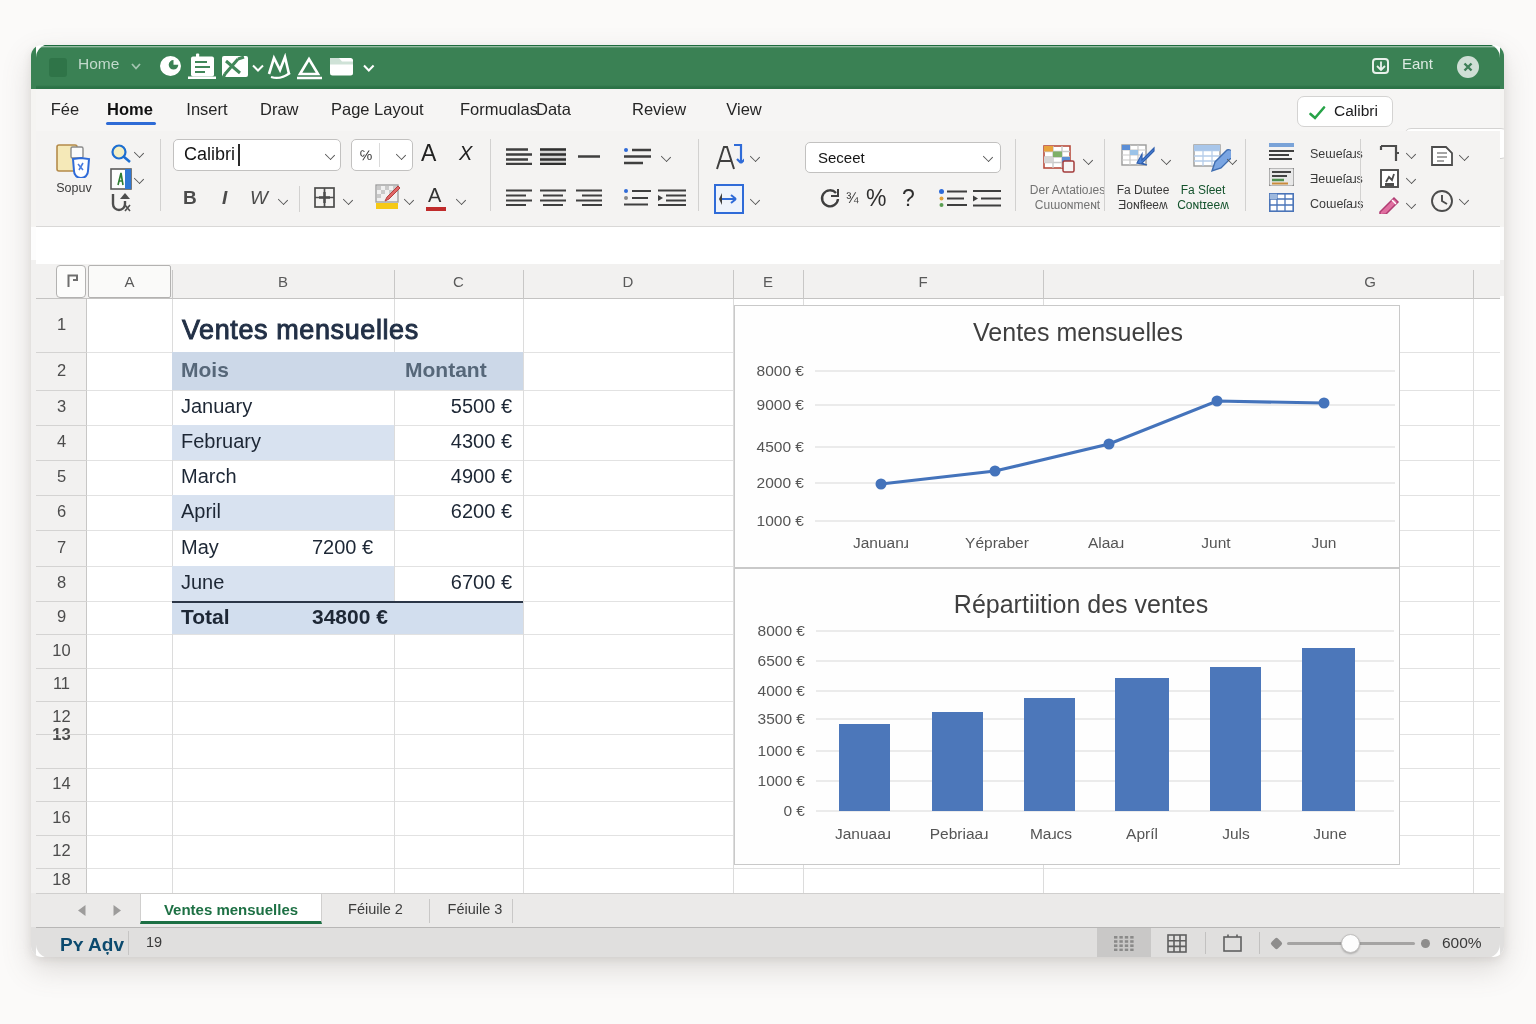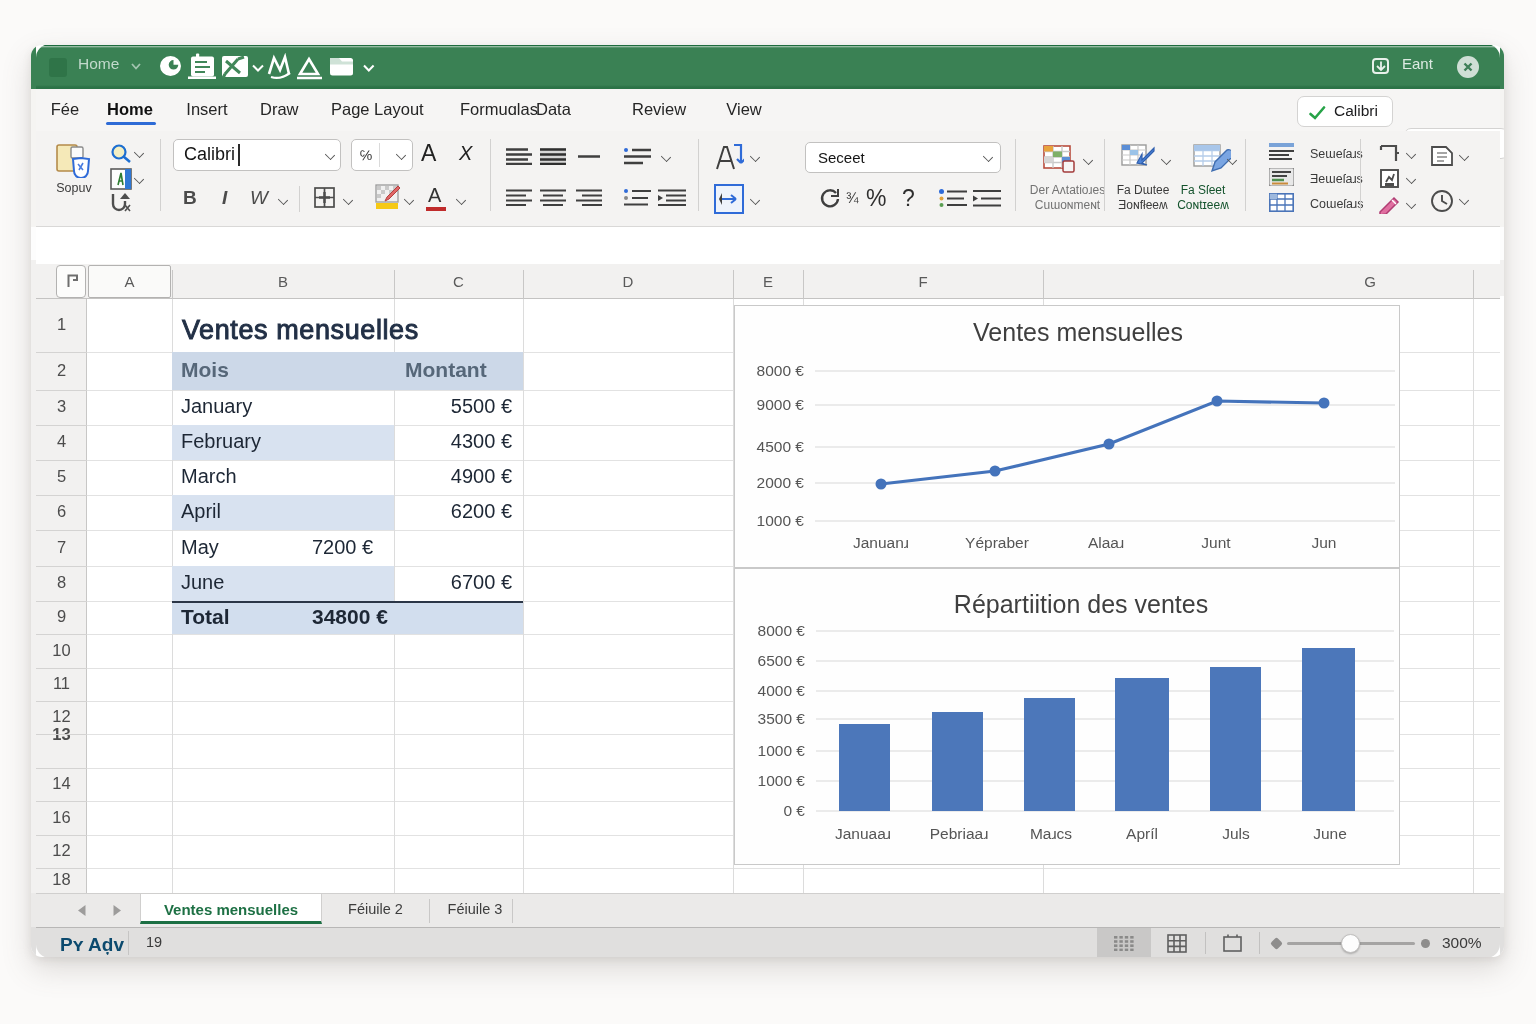--- a/index.html
+++ b/index.html
@@ -557,16 +557,16 @@
     <div class="abs" style="left:1169px;top:4px;width:1px;height:22px;background:#c2c1c0;"></div>
     <svg class="abs" style="left:1186px;top:5px;" width="22" height="21" viewBox="0 0 22 21">
       <rect x="2" y="4" width="17" height="14" fill="none" stroke="#5f5f5f" stroke-width="1.6"></rect>
       <path d="M6 4 v-2.5 M15 4 v-2.5" stroke="#5f5f5f" stroke-width="1.6"></path>
     </svg>
     <div class="abs" style="left:1223px;top:4px;width:1px;height:22px;background:#c2c1c0;"></div>
     <div class="abs" style="left:1236px;top:11px;width:9px;height:9px;background:#8e8d8c;border-radius:2px;transform:rotate(45deg);"></div>
     <div class="abs" style="left:1251px;top:14px;width:128px;height:3px;background:#a5a4a3;border-radius:2px;"></div>
     <div class="abs" style="left:1305px;top:5.5px;width:19px;height:19px;background:#fdfdfd;border:1px solid #c0bfbe;border-radius:50%;box-shadow:0 1px 2px rgba(0,0,0,0.25);"></div>
     <div class="abs" style="left:1385px;top:11px;width:9px;height:9px;background:#8e8d8c;border-radius:50%;"></div>
-    <div class="abs" style="left:1406px;top:6px;font-size:15.5px;color:#3a3a3a;">300%</div>
+    <div class="abs" style="left:1406px;top:6px;font-size:15.5px;color:#3a3a3a;">600%</div>
   </div>
  </div>
 </div>
 
 </body></html>

